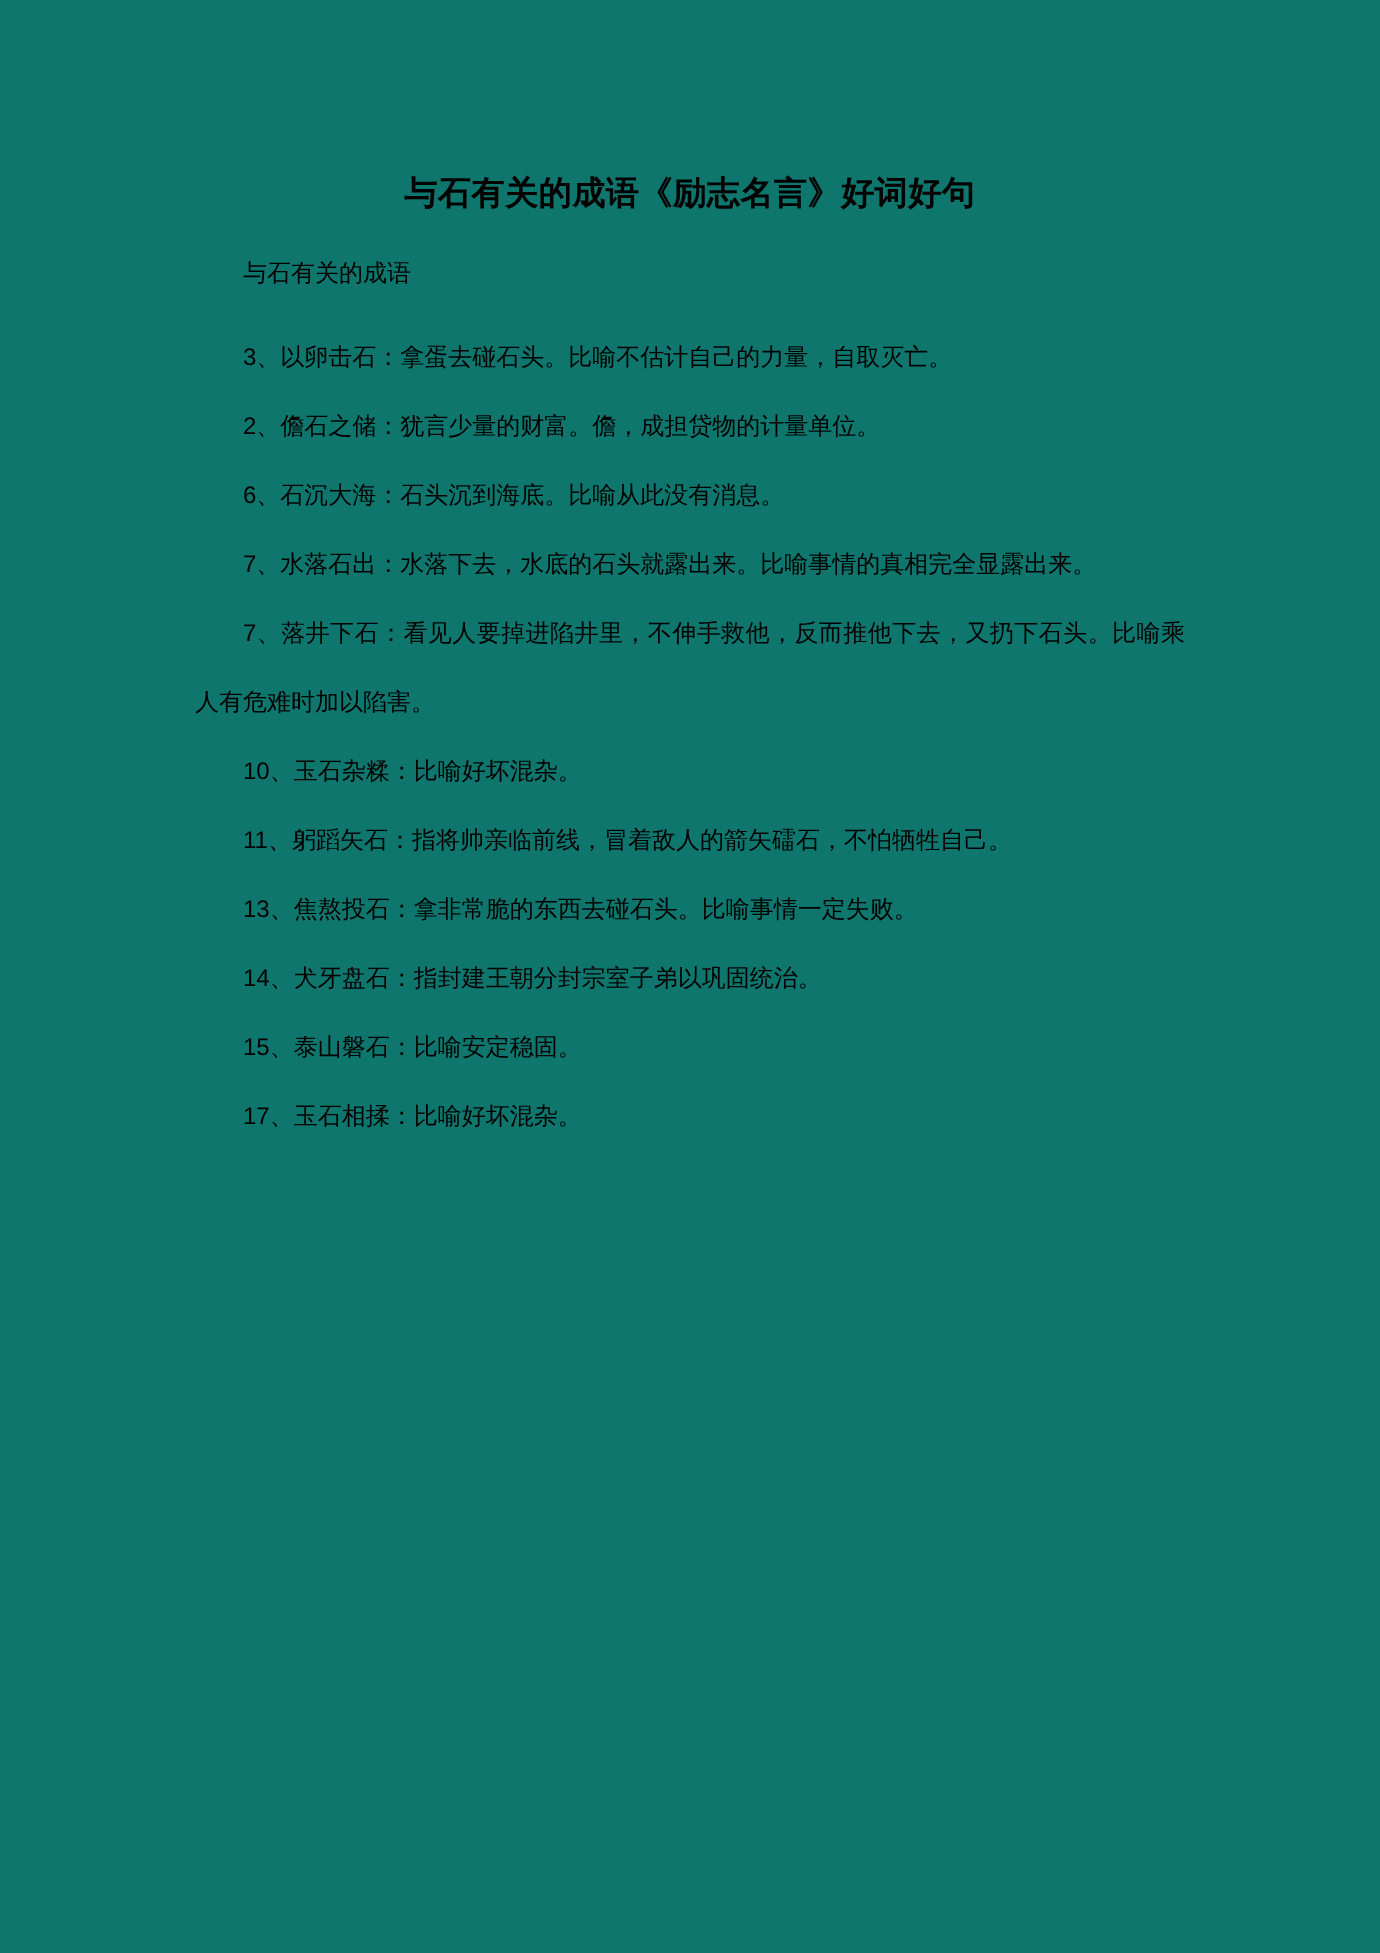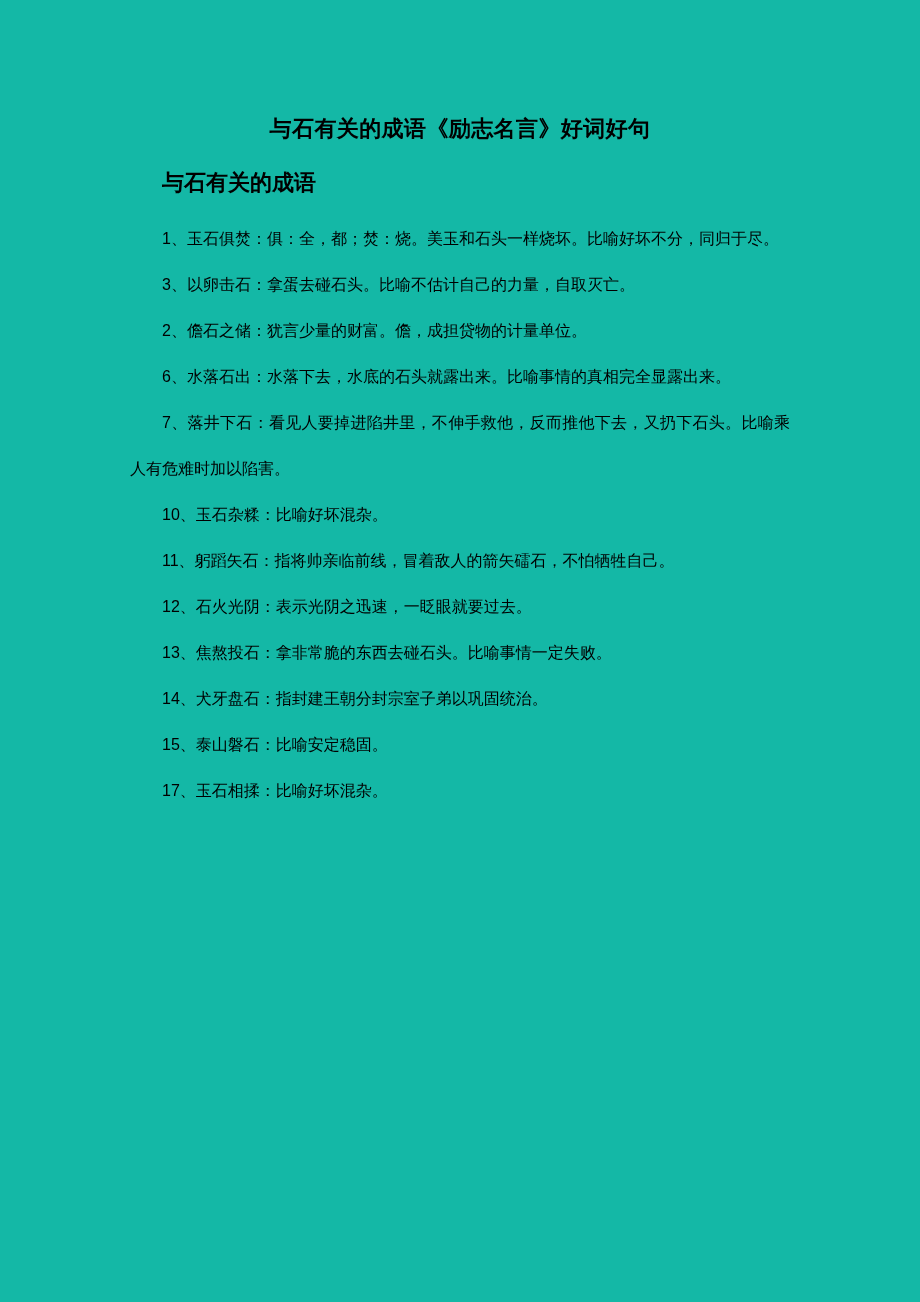--- a/index.html
+++ b/index.html
@@ -4,21 +4,21 @@
 <style>
   html, body {
     margin: 0;
     padding: 0;
     background: #ffffff;
   }
   .page {
     position: relative;
     width: 920px;
     height: 1302px;
-    background: #14b8a6;
+    background: #0f766e;
     margin: 0 auto;
     overflow: hidden;
     font-family: "Liberation Sans", "DejaVu Sans", sans-serif;
     color: #000000;
     -webkit-font-smoothing: antialiased;
   }
   .doc-body {
     position: absolute;
     left: 130px;
     top: 0;
@@ -35,25 +35,24 @@
     position: absolute;
     top: 112px;
     left: 0;
     width: 660px;
   }
   .doc-subtitle {
     position: absolute;
     top: 170px;
     left: 0;
     width: 660px;
-    font-size: 22px;
+    font-size: 16px;
     line-height: 26px;
     text-indent: 32px;
     margin: 0;
-    font-weight: bold;
   }
   .entry-list {
     position: absolute;
     top: 216px;
     left: 0;
     width: 660px;
     margin: 0;
     padding: 0;
     list-style: none;
   }
@@ -72,28 +71,27 @@
 <body>
 
 <div class="page">
   <div class="doc-body">
 
     <h1 class="doc-title">与石有关的成语《励志名言》好词好句</h1>
 
     <p class="doc-subtitle">与石有关的成语</p>
 
     <ul class="entry-list">
-      <li class="entry">1、玉石俱焚：俱：全，都；焚：烧。美玉和石头一样烧坏。比喻好坏不分，同归于尽。</li>
       <li class="entry">3、以卵击石：拿蛋去碰石头。比喻不估计自己的力量，自取灭亡。</li>
       <li class="entry">2、儋石之储：犹言少量的财富。儋，成担贷物的计量单位。</li>
-      <li class="entry">6、水落石出：水落下去，水底的石头就露出来。比喻事情的真相完全显露出来。</li>
+      <li class="entry">6、石沉大海：石头沉到海底。比喻从此没有消息。</li>
+      <li class="entry">7、水落石出：水落下去，水底的石头就露出来。比喻事情的真相完全显露出来。</li>
       <li class="entry">7、落井下石：看见人要掉进陷井里，不伸手救他，反而推他下去，又扔下石头。比喻乘人有危难时加以陷害。</li>
       <li class="entry">10、玉石杂糅：比喻好坏混杂。</li>
       <li class="entry">11、躬蹈矢石：指将帅亲临前线，冒着敌人的箭矢礌石，不怕牺牲自己。</li>
-      <li class="entry">12、石火光阴：表示光阴之迅速，一眨眼就要过去。</li>
       <li class="entry">13、焦熬投石：拿非常脆的东西去碰石头。比喻事情一定失败。</li>
       <li class="entry">14、犬牙盘石：指封建王朝分封宗室子弟以巩固统治。</li>
       <li class="entry">15、泰山磐石：比喻安定稳固。</li>
       <li class="entry">17、玉石相揉：比喻好坏混杂。</li>
     </ul>
 
   </div>
 </div>
 
 </body></html>

